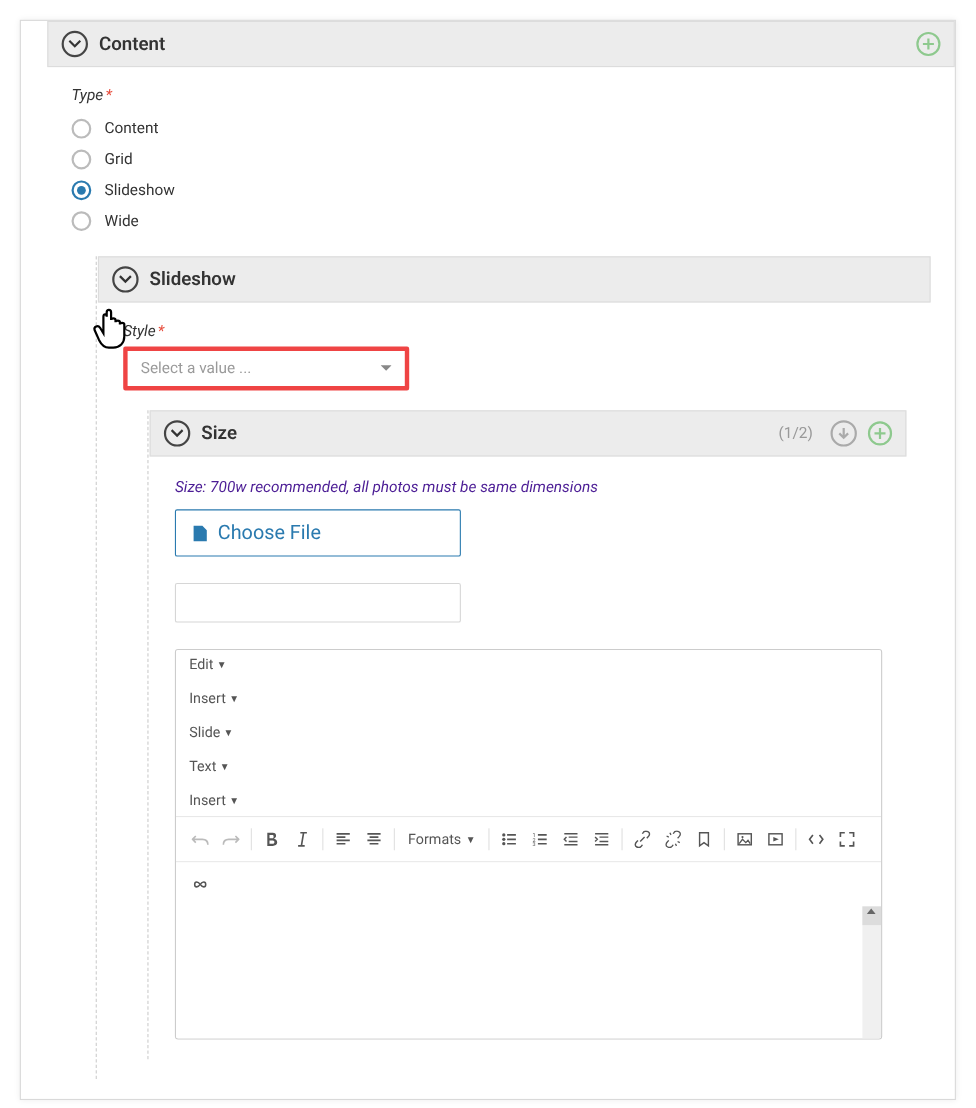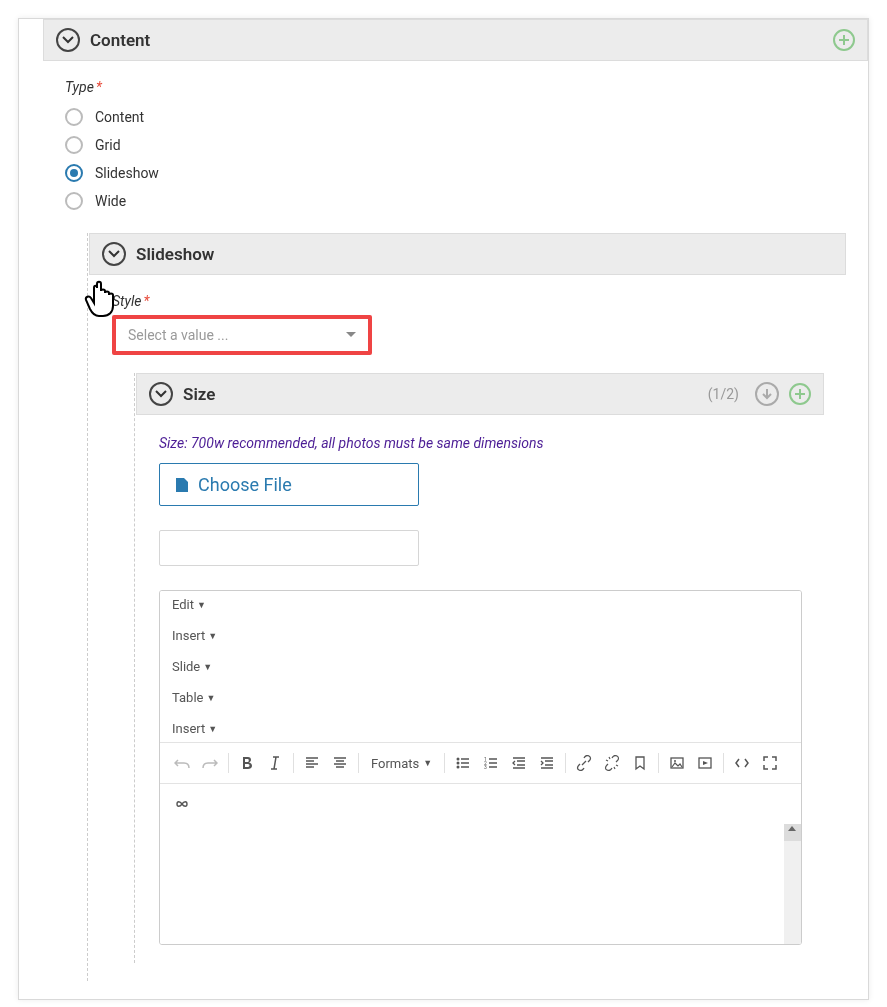--- a/index.html
+++ b/index.html
@@ -165,21 +165,21 @@
                       </div>
                     <div class="menu-item">
                         <span>Insert</span>
                         <span class="caret">▼</span>
                       </div>
                     <div class="menu-item">
                         <span>Slide</span>
                         <span class="caret">▼</span>
                       </div>
                     <div class="menu-item">
-                        <span>Table</span>
+                        <span>Text</span>
                         <span class="caret">▼</span>
                       </div>
                     <div class="menu-item">
                         <span>Insert</span>
                         <span class="caret">▼</span>
                       </div>
                   </div>
 
                   <div class="editor-toolbar">
                     <div class="tool-btn disabled">

